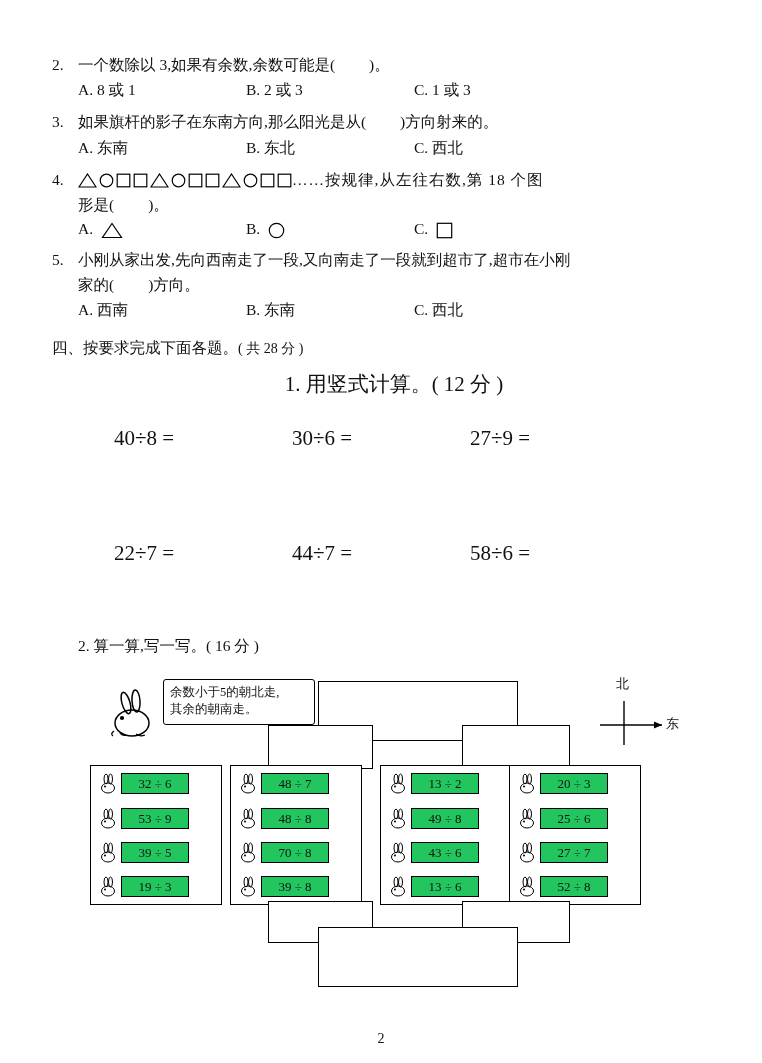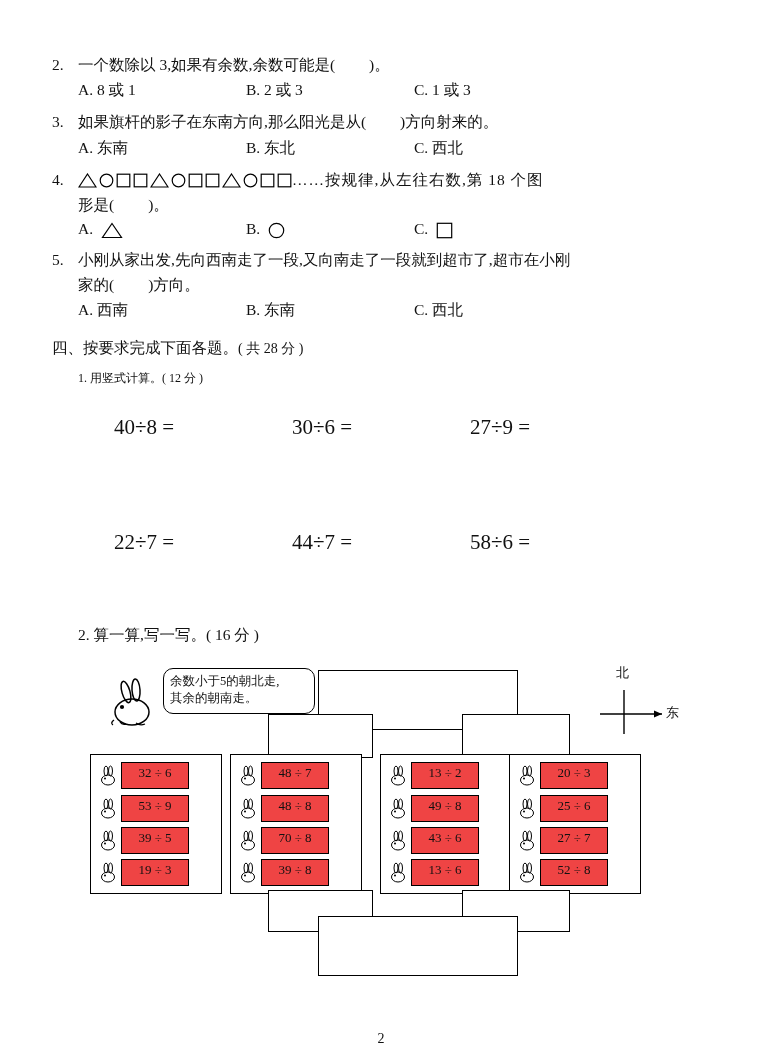--- a/index.html
+++ b/index.html
@@ -62,23 +62,24 @@
     font-size: 15.5px;
     margin-top: 17px;
     font-weight: normal;
   }
   .section-head .score {
     font-size: 14px;
   }
 
   
   .sub-head {
-    font-size: 12px;
+    font-size: 21px;
     margin-top: 11px;
     padding-left: 26px;
+    text-align: center;
   }
   .calc-row {
     display: flex;
     margin-top: 28px;
     padding-left: 62px;
     font-size: 21px;
   }
   .calc-row .cell {
     width: 178px;
     flex: 0 0 178px;
@@ -100,21 +101,21 @@
   }
   .dbox {
     position: absolute;
     border: 1.4px solid #000;
     box-sizing: border-box;
     background: #fff;
   }
   .bubble {
     position: absolute;
     border: 1.3px solid #000;
-    border-radius: 10px;
+    border-radius: 3px;
     background: #fff;
     font-size: 12.5px;
     line-height: 1.35;
     padding: 4px 6px;
     box-sizing: border-box;
     text-align: left;
   }
   .grid-box {
     position: absolute;
     border: 1.4px solid #000;
@@ -128,25 +129,25 @@
   .cellrow {
     display: flex;
     align-items: center;
     gap: 4px;
   }
   .cellrow + .cellrow { margin-top: 4px; }
   .eqbox {
     border: 1.2px solid #000;
     box-sizing: border-box;
     width: 68px;
-    height: 27px;
+    height: 21px;
     line-height: 19px;
     text-align: center;
     font-size: 13px;
-    background: #ef4444;
+    background: #22c55e;
   }
   .bunny-mini { width: 18px; height: 21px; }
 
   .compass {
     position: absolute;
   }
   .compass .lbl {
     position: absolute;
     font-size: 13px;
   }

